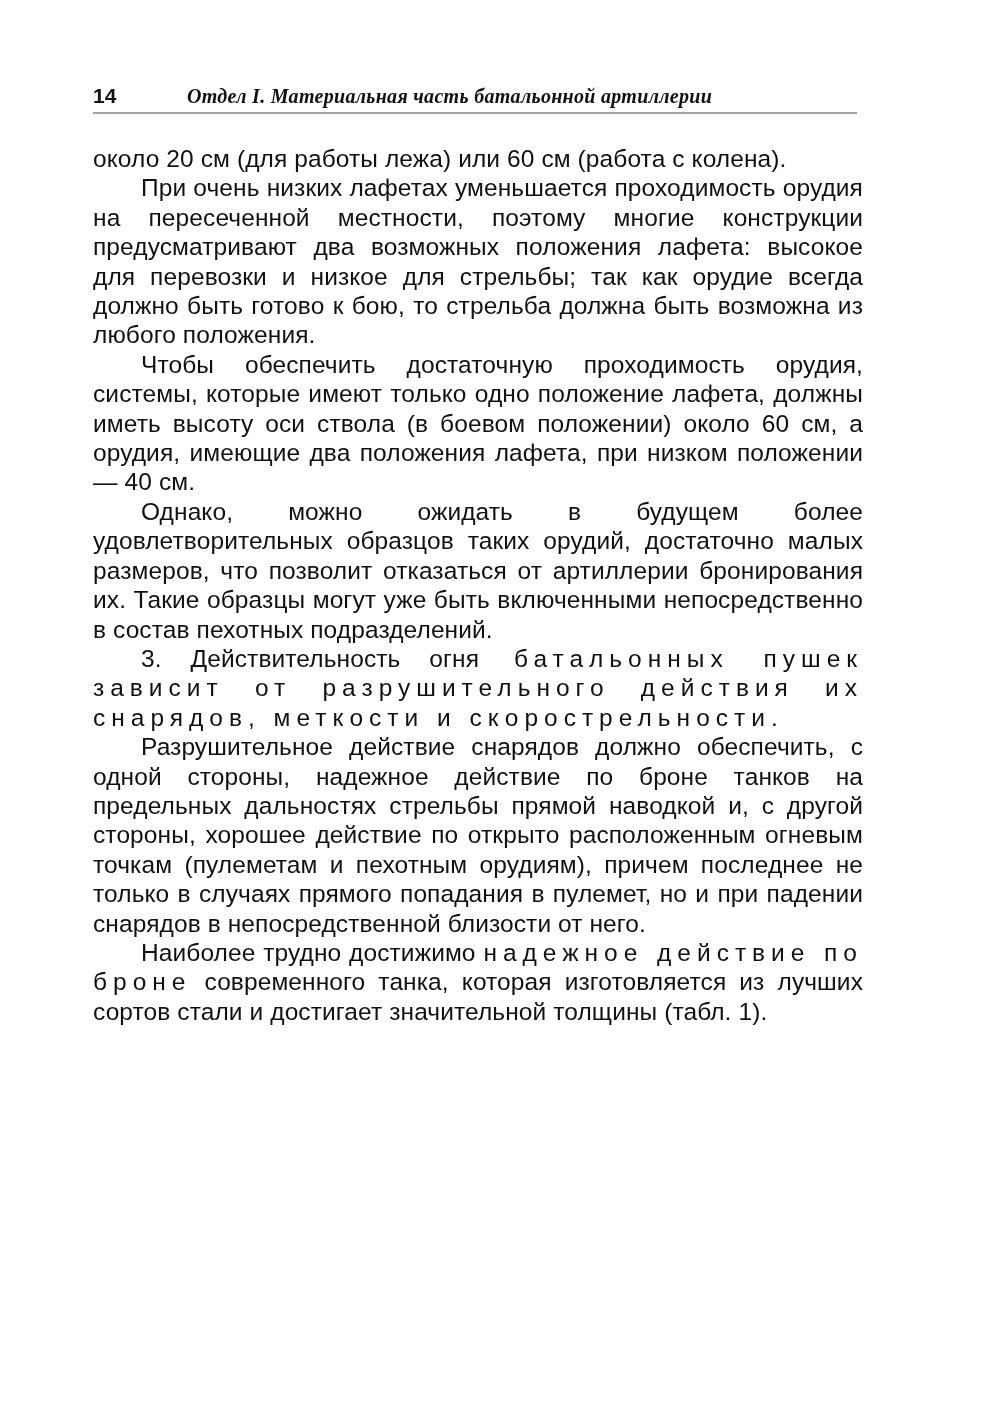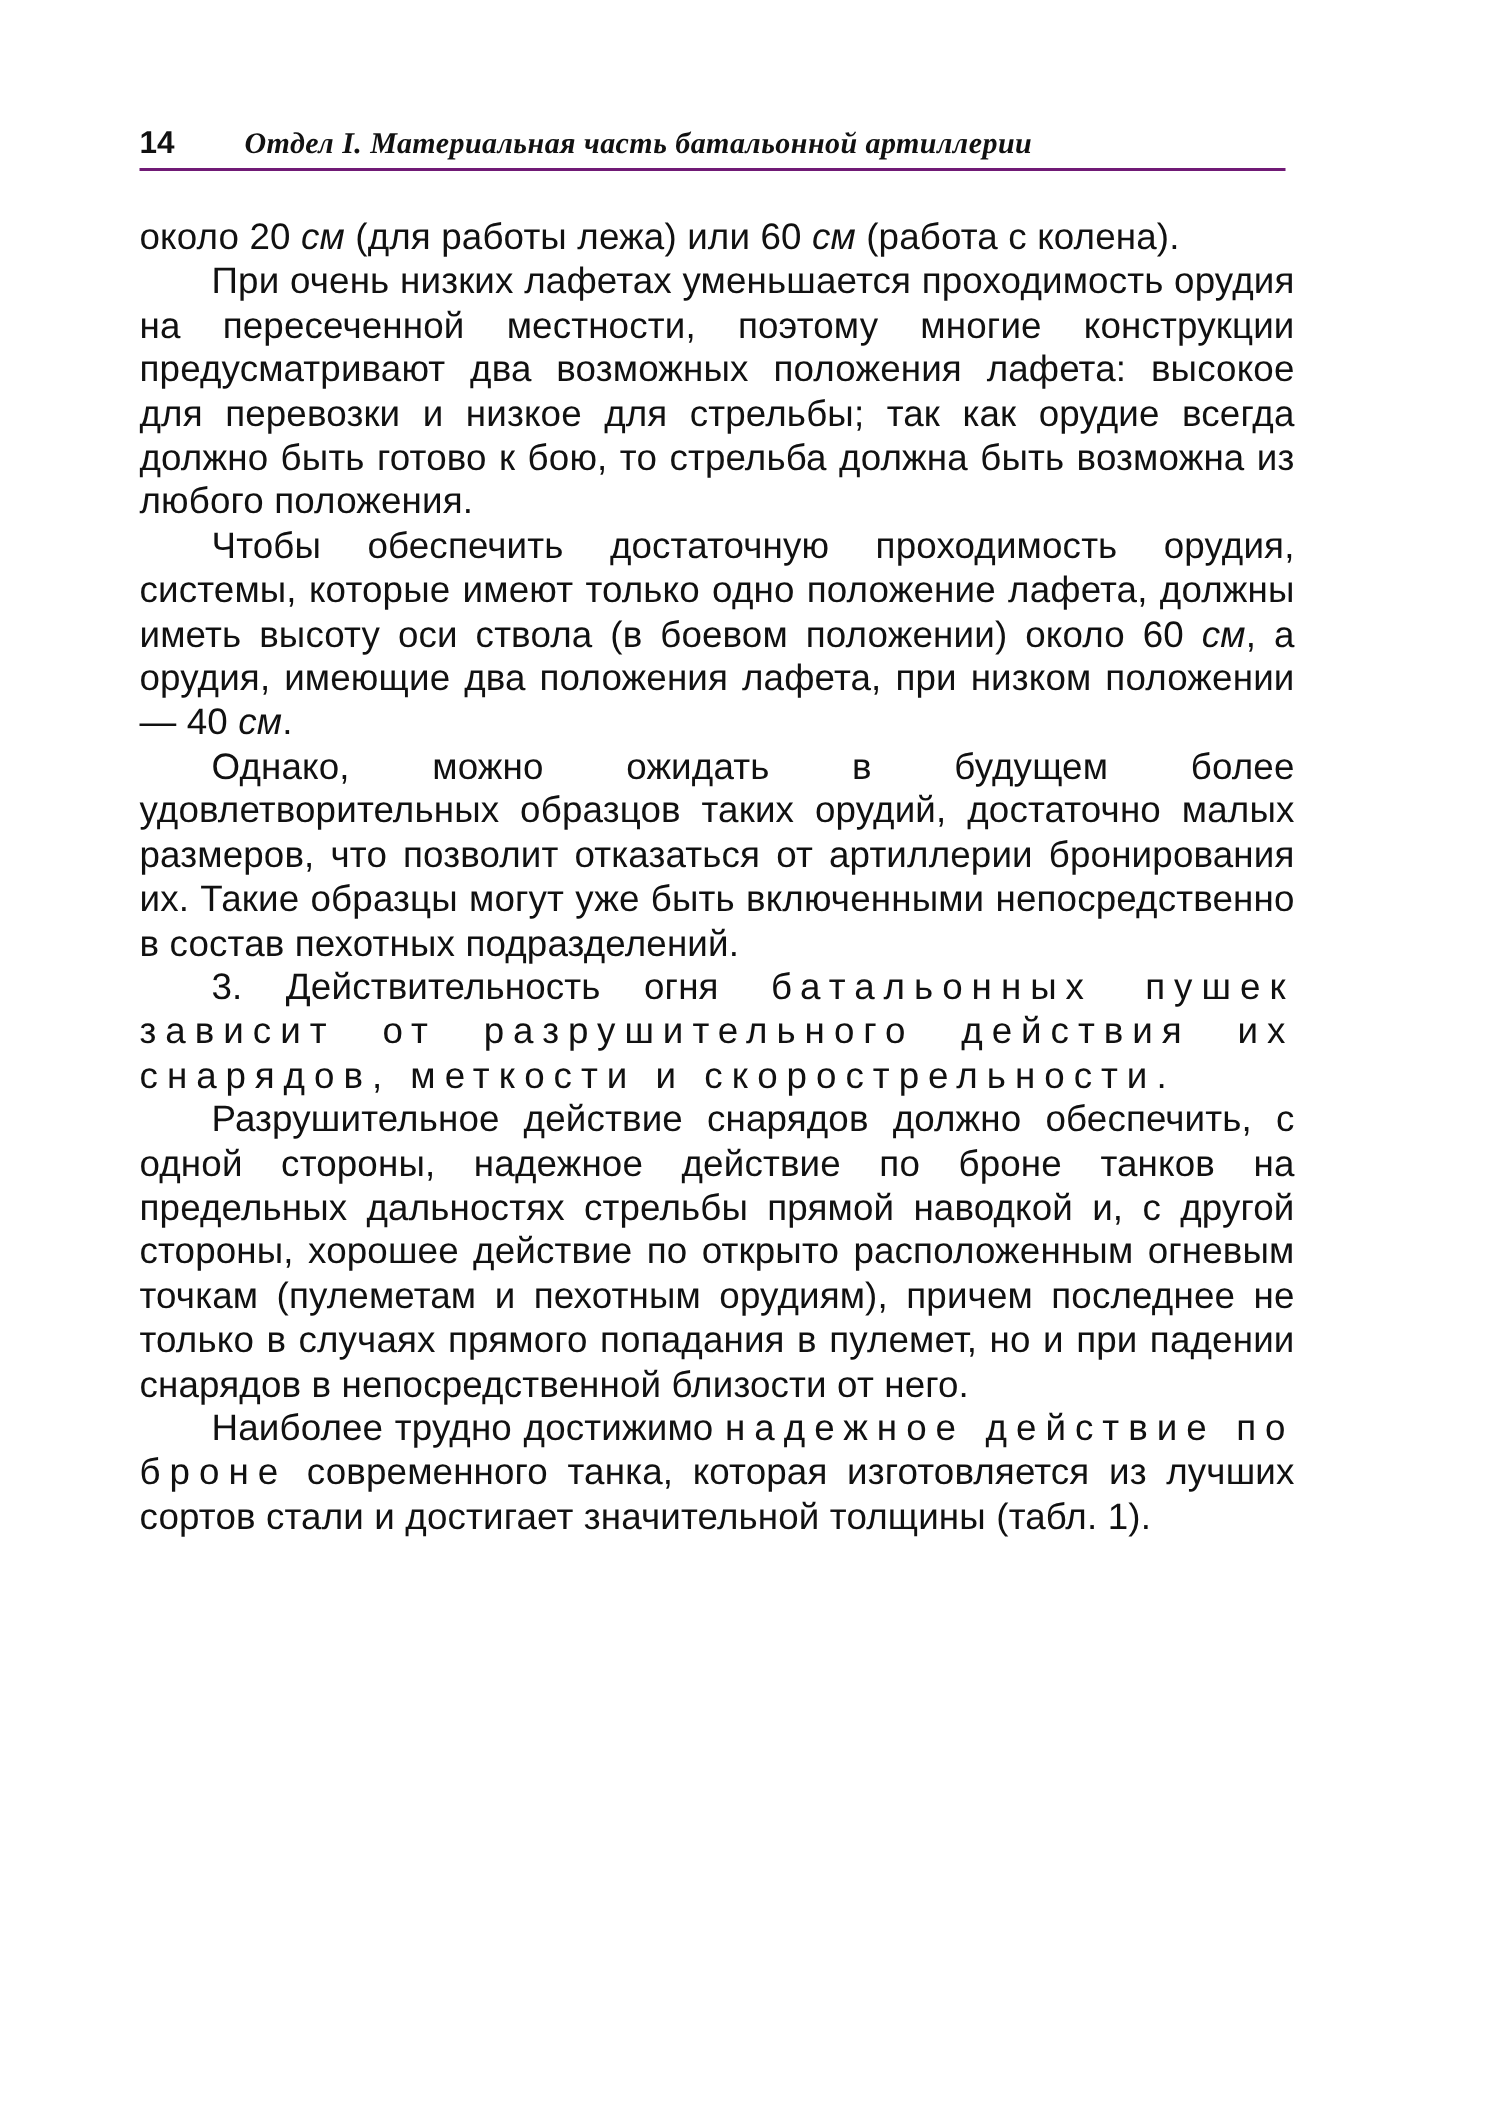--- a/index.html
+++ b/index.html
@@ -17,23 +17,24 @@
   .page {
     position: absolute;
     left: 93px;
     top: 84px;
     width: 770px;
   }
   .running-head {
     display: flex;
     align-items: baseline;
     height: 28px;
-    border-bottom: 2px solid #701a75;
+    border-bottom: 2px solid #a3a3a3;
     width: 764px;
     font-family: "Liberation Sans", sans-serif;
+    gap: 24px;
   }
   .page-number {
     font-family: "Liberation Sans", sans-serif;
     font-weight: bold;
     font-size: 21px;
     width: 70px;
   }
   .head-title {
     font-family: Liberation Serif, serif;
     font-style: italic;
@@ -51,21 +52,20 @@
   }
   .para {
     margin: 0;
     text-indent: 48px;
     text-align: justify;
   }
   .para.noindent {
     text-indent: 0;
   }
   .unit {
-    font-style: italic;
   }
   .bold-run {
     font-weight: normal;
   }
   .spaced {
     letter-spacing: 6px;
   }
 </style>
 </head>
 <body>

